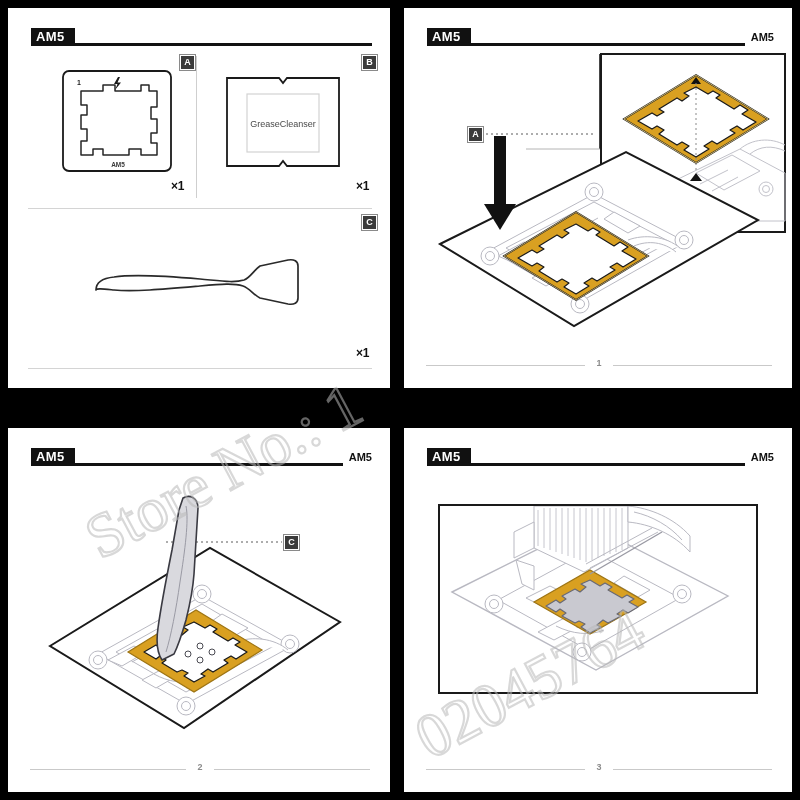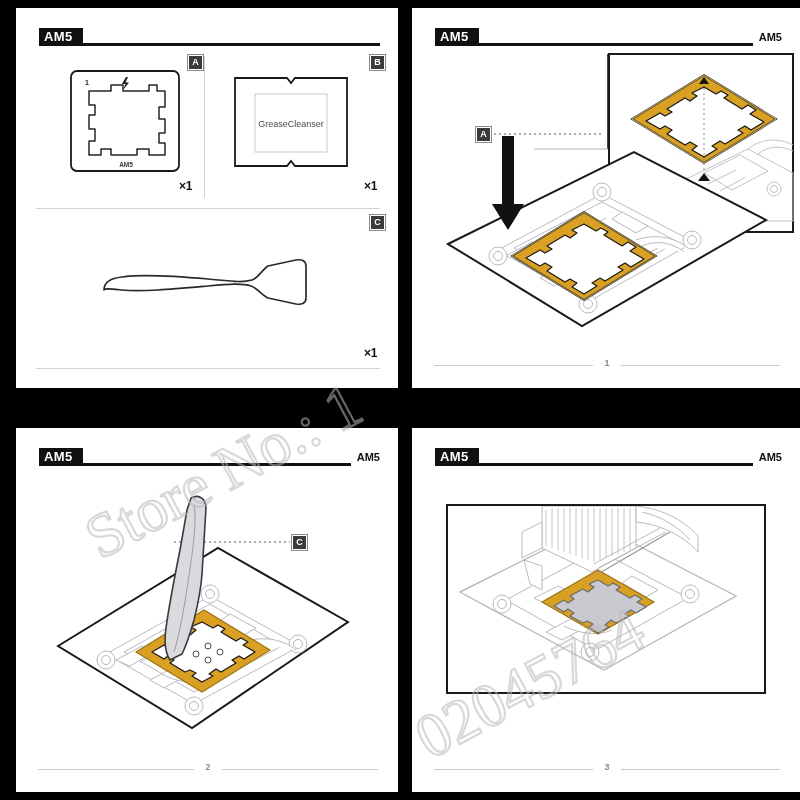--- a/index.html
+++ b/index.html
@@ -14,21 +14,20 @@
     width: 800px;
     height: 800px;
     background: #000000;
     overflow: hidden;
   }
   
   .panel {
     position: absolute;
     background: #ffffff;
     overflow: hidden;
-    margin-left: 8px;
   }
   #panel-0 { left: 8px;   top: 8px;   width: 382px; height: 380px; }
   #panel-1 { left: 404px; top: 8px;   width: 388px; height: 380px; }
   #panel-2 { left: 8px;   top: 428px; width: 382px; height: 364px; }
   #panel-3 { left: 404px; top: 428px; width: 388px; height: 364px; }
 
   
   .header {
     position: absolute;
     left: 20px;

